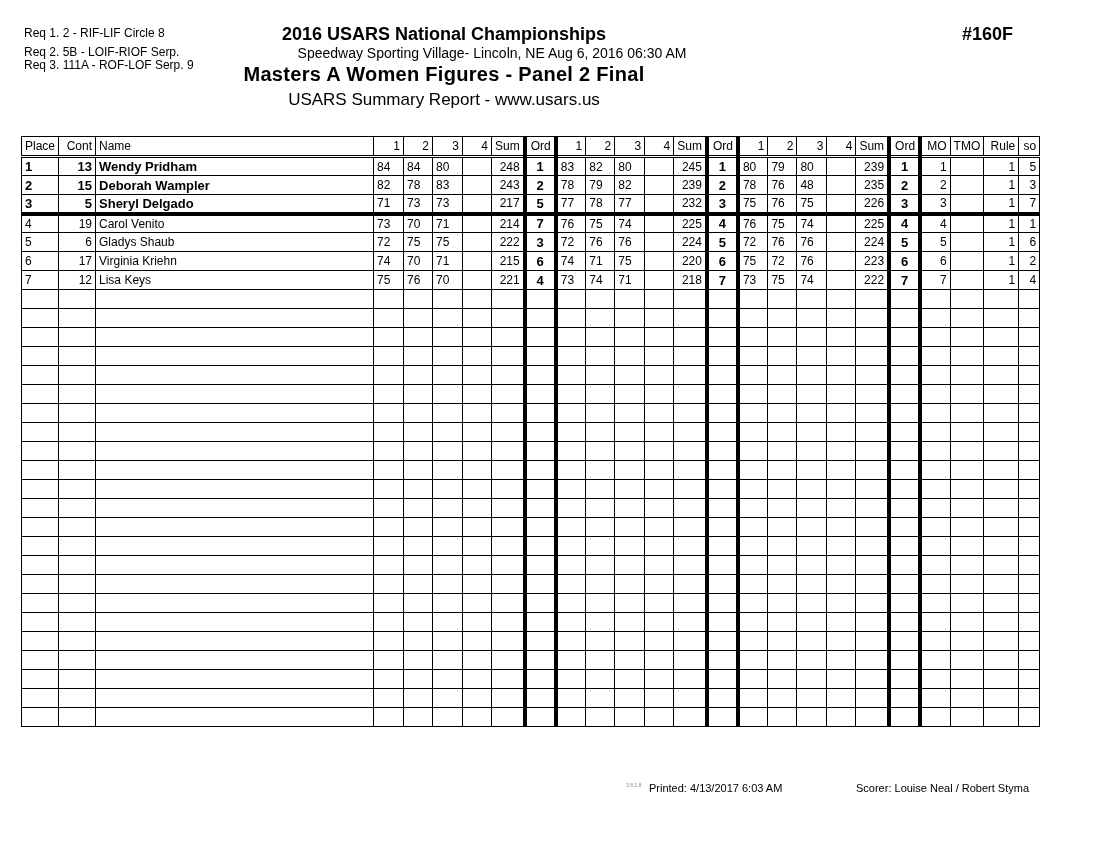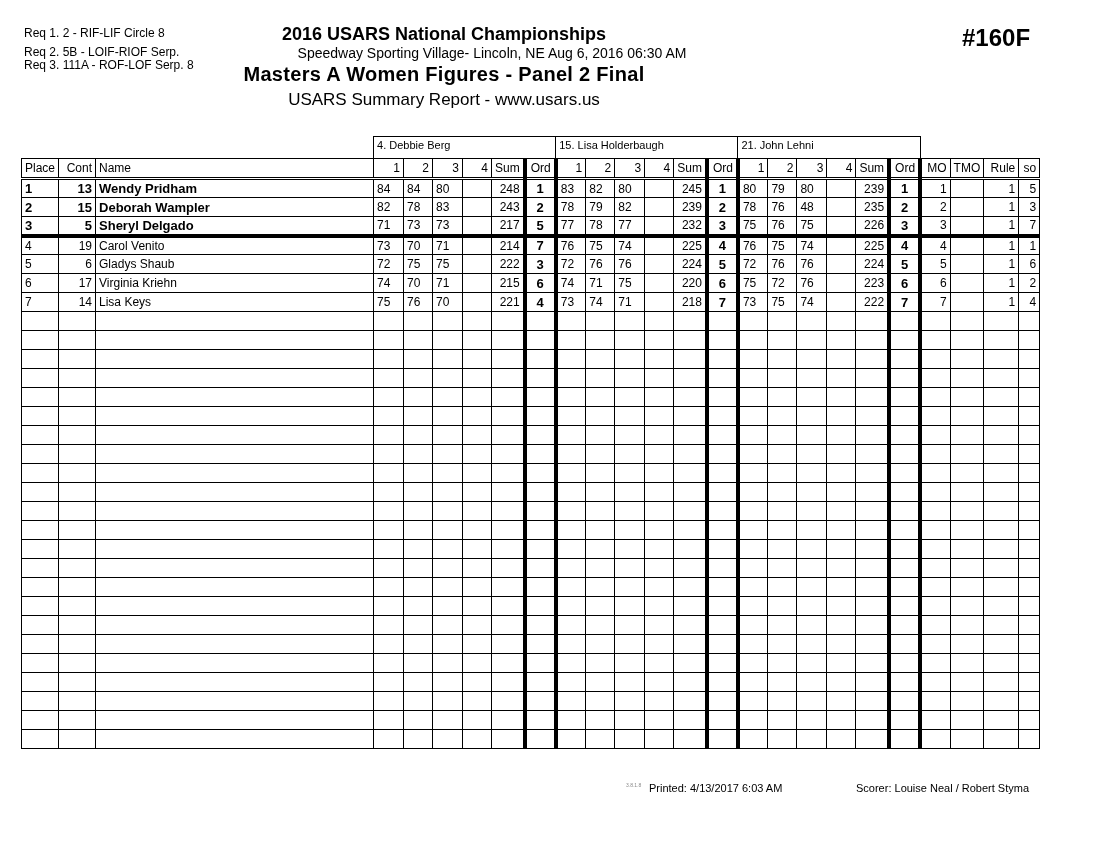--- a/index.html
+++ b/index.html
@@ -4,21 +4,21 @@
 <style>
   html, body { margin:0; padding:0; background:#ffffff; }
   body { width:1100px; height:850px; position:relative; overflow:hidden; font-family:"Liberation Sans", sans-serif; color:#000; }
   .abs { position:absolute; }
   .req { left:24px; font-size:12px; line-height:16px; white-space:nowrap; }
   .center { left:0; width:888px; text-align:center; white-space:nowrap; }
   .t1 { top:24px; font-size:18px; font-weight:bold; }
   .t2 { top:45px; font-size:14px;padding-left:48px; }
   .t3 { top:63px; font-size:20px; font-weight:bold; letter-spacing:0.3px; }
   .t4 { top:90px; font-size:17px; }
-  .event { left:962px; top:24px; font-size:24px; font-weight:bold; }
+  .event { left:962px; top:24px; font-size:18px; font-weight:bold; }
 
   table.grid { position:absolute; left:21px; top:136px; border-collapse:collapse; table-layout:fixed; font-size:12px; }
   table.grid td { border:1px solid #000; height:19px; padding:0 3px; overflow:hidden; white-space:nowrap; box-sizing:border-box; }
   table.grid tr.judge td { height:22px; vertical-align:top; padding-top:2px; font-size:11px; }
   table.grid tr.judge td.blank { border:none; }
   table.grid tr.colhdr td { height:20px; border-bottom:3px double #000; }
   .c { text-align:right; }
   .r { text-align:right; }
   .thickL { border-left:4px solid #000 !important; }
   tr.cut td { border-bottom:4px solid #000; }
@@ -27,21 +27,21 @@
   td.ord { font-weight:bold; font-size:13px; text-align:center; }
 
   .footer { top:782px; font-size:11px; white-space:nowrap; }
   .ver { left:626px; top:782px; font-size:5px; color:#888; }
 </style>
 </head>
 <body>
 
 <div class="abs req" style="top:25px">Req  1.  2 - RIF-LIF Circle 8</div>
 <div class="abs req" style="top:44px">Req  2.  5B - LOIF-RIOF Serp.</div>
-<div class="abs req" style="top:57px">Req  3.  111A - ROF-LOF Serp. 8</div>
+<div class="abs req" style="top:57px">Req  3.  111A - ROF-LOF Serp. 9</div>
 
 <div class="abs center t1">2016 USARS National Championships</div>
 <div class="abs center t2">Speedway Sporting Village- Lincoln, NE  Aug 6, 2016  06:30 AM</div>
 <div class="abs center t3">Masters A Women Figures - Panel 2 Final</div>
 <div class="abs center t4">USARS Summary Report - www.usars.us</div>
 <div class="abs event">#160F</div>
 
 <table class="grid">
   <colgroup>
     <col style="width:37px">
@@ -64,27 +64,20 @@
       <col style="width:30px">
       <col style="width:29px">
       <col style="width:31px">
       <col style="width:31px">
     <col style="width:30px">
       <col style="width:32px">
       <col style="width:35px">
       <col style="width:21px">
   </colgroup>
   <tbody id="tbody">
-    <tr class="judge">
-      <td class="blank" colspan="3"></td>
-      <td colspan="6">4.  Debbie Berg</td>
-      <td colspan="6">15.  Lisa Holderbaugh</td>
-      <td colspan="6">21.  John Lehni</td>
-      <td class="blank" colspan="4"></td>
-    </tr>
     <tr class="colhdr">
       <td>Place</td>
       <td class="c">Cont</td>
       <td>Name</td>
       <td class="c">1</td>
       <td class="c">2</td>
       <td class="c">3</td>
       <td class="c">4</td>
       <td class="c">Sum</td>
       <td class="c thickL">Ord</td>
@@ -262,21 +255,21 @@
         <td></td>
         <td class="r">223</td>
         <td class="ord thickL">6</td>
         <td class="c thickL">6</td>
         <td class="c"></td>
         <td class="c">1</td>
         <td class="c">2</td>
       </tr>
       <tr>
         <td class="pl">7</td>
-        <td class="c ct">14</td>
+        <td class="c ct">12</td>
         <td class="nm">Lisa Keys</td>
         <td>75</td>
         <td>76</td>
         <td>70</td>
         <td></td>
         <td class="r">221</td>
         <td class="ord thickL">4</td>
         <td class="thickL">73</td>
         <td>74</td>
         <td>71</td>

